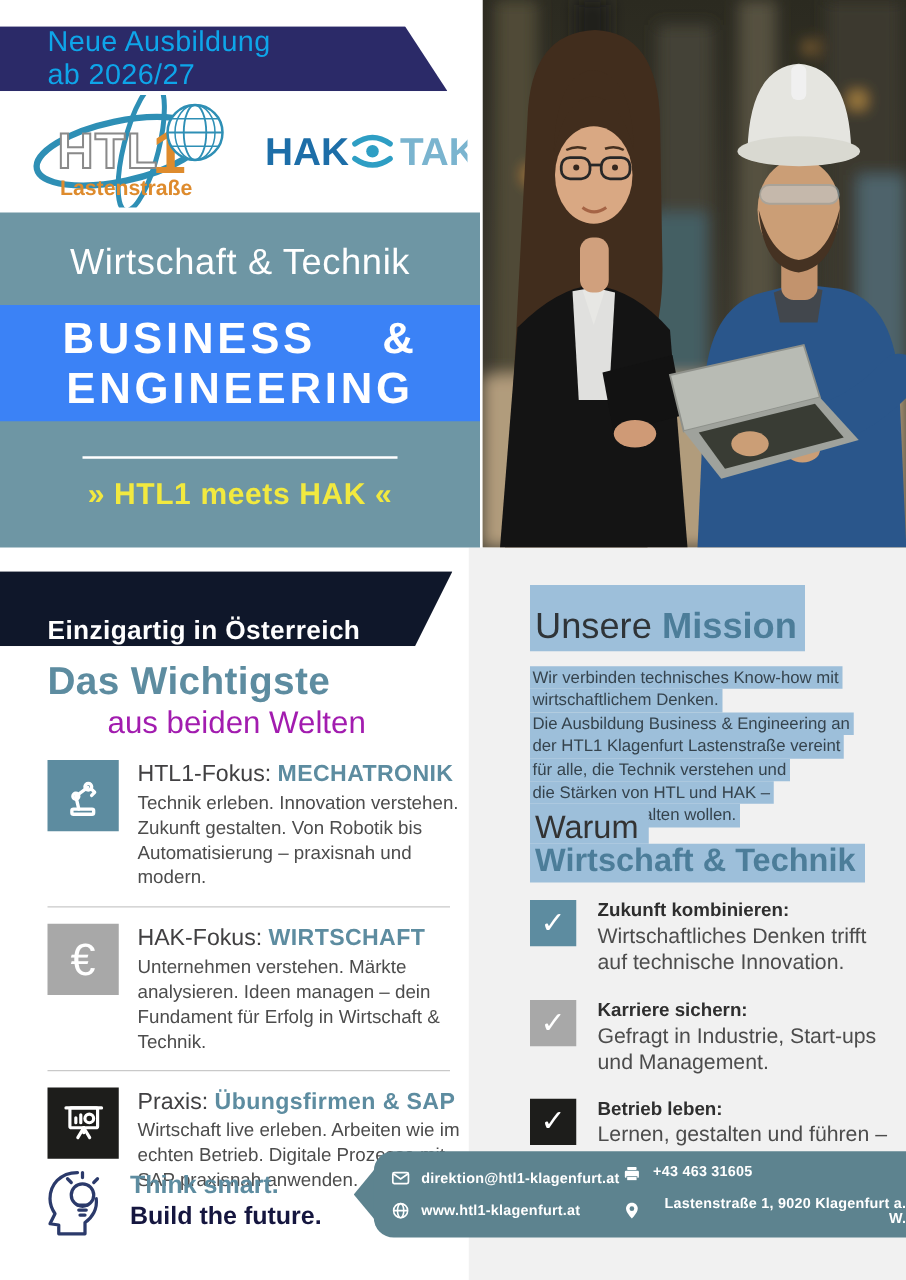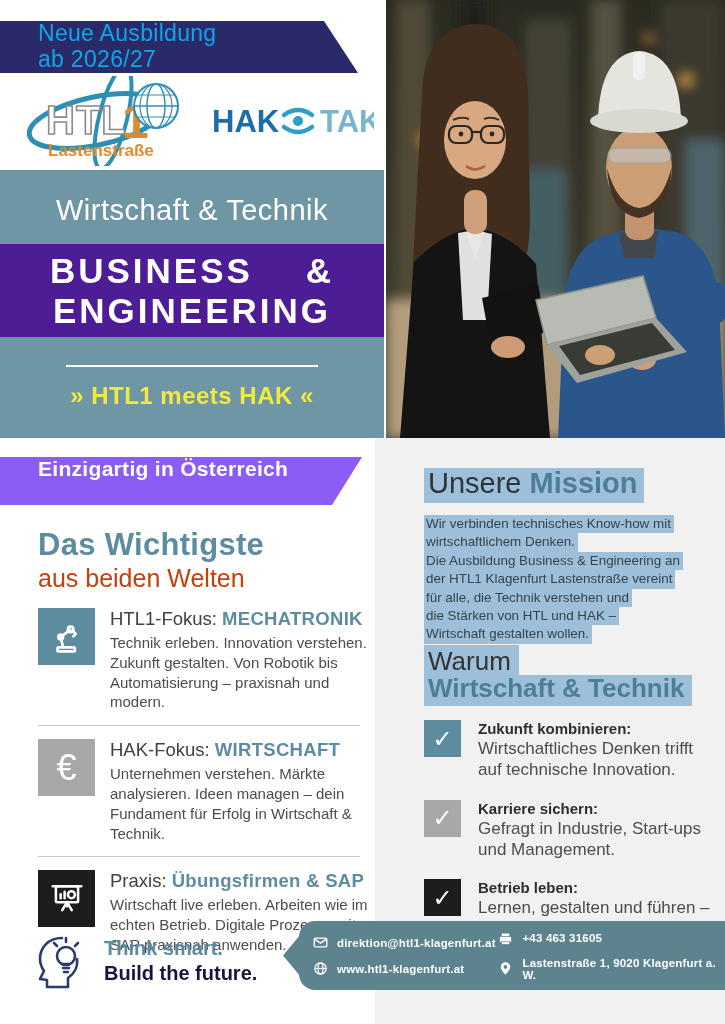--- a/index.html
+++ b/index.html
@@ -15,37 +15,37 @@
           clip-path:polygon(0 0,calc(100% - 34px) 0,100% 100%,0 100%);
           display:flex;flex-direction:column;justify-content:center;padding-left:38px;box-sizing:border-box;}
   .ribbon span{color:#0ea5e9;font-size:23px;font-weight:normal;line-height:1.12;letter-spacing:.3px;}
 
   
   .logos{position:absolute;left:18px;top:76px;width:360px;height:90px;display:flex;align-items:center;}
 
   
   .hero{position:absolute;left:0;top:170px;width:384px;height:268px;background:#6e96a4;}
   .hero-kicker{margin-top:24px;text-align:center;color:#ffffff;font-size:29px;font-weight:400;letter-spacing:.5px;}
-  .hero-strip{margin-top:17px;height:93px;background:#4c1d95;display:flex;flex-direction:column;
+  .hero-strip{margin-top:17px;height:93px;background:#3b82f6;display:flex;flex-direction:column;
               justify-content:center;align-items:center;}
   .hero-strip .t1,.hero-strip .t2{color:#ffffff;font-weight:bold;font-size:35px;letter-spacing:3px;line-height:1.12;}
   .hero-strip .t1{word-spacing:1.15em;}
   .hero-rule{width:252px;height:0;border-top:2px solid #ffffff;margin:28px auto 0 auto;}
   .hero-tagline{margin-top:15px;text-align:center;color:#f2e93f;font-size:24px;font-weight:bold;letter-spacing:.5px;}
 
   
-  .unique{position:absolute;left:0;top:457px;width:362px;height:48px;background:#8b5cf6;
+  .unique{position:absolute;left:0;top:457px;width:362px;height:60px;background:#0f172a;
           clip-path:polygon(0 0,100% 0,calc(100% - 30px) 100%,0 100%);
-          display:flex;align-items:flex-start;padding-left:38px;box-sizing:border-box;}
+          display:flex;align-items:flex-end;padding-left:38px;box-sizing:border-box;}
   .unique span{color:#ffffff;font-size:21px;font-weight:bold;letter-spacing:.3px;}
 
   
   .wicht{position:absolute;left:38px;top:527px;}
   .wicht .big{color:#5d8ca0;font-size:31px;font-weight:bold;letter-spacing:.3px;}
-  .wicht .sub{color:#c2410c;font-size:25px;font-weight:400;margin-top:1px;}
+  .wicht .sub{color:#a21caf;font-size:25px;font-weight:400;margin-top:1px;margin-left:48px;}
 
   
   .features{position:absolute;left:38px;top:608px;width:332px;}
   .feat{display:flex;gap:15px;align-items:flex-start;}
   .feat-icon{width:57px;height:57px;flex:0 0 57px;display:flex;align-items:center;justify-content:center;}
   .bg-teal{background:#5d8ca0;} .bg-gray{background:#a8a8a8;} .bg-black{background:#1d1d1b;}
   .feat-head{font-size:18.5px;color:#414042;}
   .feat-head .accent{color:#5d8ca0;font-weight:bold;letter-spacing:.3px;}
   .feat-body{margin-top:3px;font-size:15px;line-height:1.32;color:#4c4c4c;width:258px;}
   .feat-divider{border:0;border-top:1px solid #c9c9c9;margin:13px 0 13px 0;width:322px;}
@@ -56,21 +56,21 @@
   .slogan-text{margin-left:14px;}
   .slogan-text .l1{color:#5d8ca0;font-size:20px;font-weight:bold;}
   .slogan-text .l2{color:#15163f;font-size:20px;font-weight:bold;margin-top:2px;}
 
   
   .mission{position:absolute;left:424px;top:468px;width:300px;}
   .hl{background:#9dbfda;}
   .mission-title{font-size:29px;line-height:1.1;}
   .mission-title .n{color:#2f3438;font-weight:500;}
   .mission-title .a{color:#4c7d99;font-weight:600;}
-  .mission-title .hl{padding:0 6px 3px 4px;display:inline-block;}
+  .mission-title .hl{padding:18px 6px 3px 4px;display:inline-block;}
   .mission-lines{margin-top:12px;font-size:13.4px;line-height:1.3;color:#35434d;}
   .mission-lines div{margin-bottom:0px;}
   .mission-lines span{display:inline-block;padding:0 3px 1px 2px;}
 
   
   .why{position:absolute;left:424px;top:645px;}
   .why .l1,.why .l2{display:block;line-height:1.05;}
   .why .l1 span{background:#9dbfda;color:#333333;font-size:26px;font-weight:400;padding:3px 8px 0 4px;display:inline-block;}
   .why .l2 span{background:#9dbfda;color:#4c7d99;font-size:26px;font-weight:600;padding:0 8px 3px 4px;display:inline-block;}
 
@@ -80,21 +80,21 @@
   .check-sq{width:37px;height:37px;flex:0 0 37px;display:flex;align-items:center;justify-content:center;
             color:#ffffff;font-size:24px;font-weight:bold;}
   .check-title{font-size:15px;font-weight:bold;color:#2e2e2e;}
   .check-body{font-size:17px;color:#4c4c4c;line-height:1.25;width:238px;margin-top:1px;}
 
   
   .footer{position:absolute;left:299px;top:921px;width:426px;height:69px;background:#5d838f;
           border-radius:16px 0 0 16px;display:flex;align-items:center;padding-left:14px;box-sizing:border-box;}
   .footer-tail{position:absolute;left:283px;top:935px;width:17px;height:41px;background:#5d838f;
                clip-path:polygon(100% 0,100% 100%,0 50%);}
-  .footer-col{display:flex;flex-direction:column;gap:11px;}
+  .footer-col{display:flex;flex-direction:column;gap:11px;text-align:right;}
   .footer-col.c1{width:192px;}
   .footer-row{display:flex;align-items:center;gap:9px;color:#ffffff;font-size:11.5px;font-weight:bold;letter-spacing:.2px;}
   .f-ico{width:15px;height:15px;flex:0 0 15px;display:flex;align-items:center;justify-content:center;}
 </style>
 </head>
 <body>
 
 <div class="page">
 
   <div class="right-col-bg"></div>

